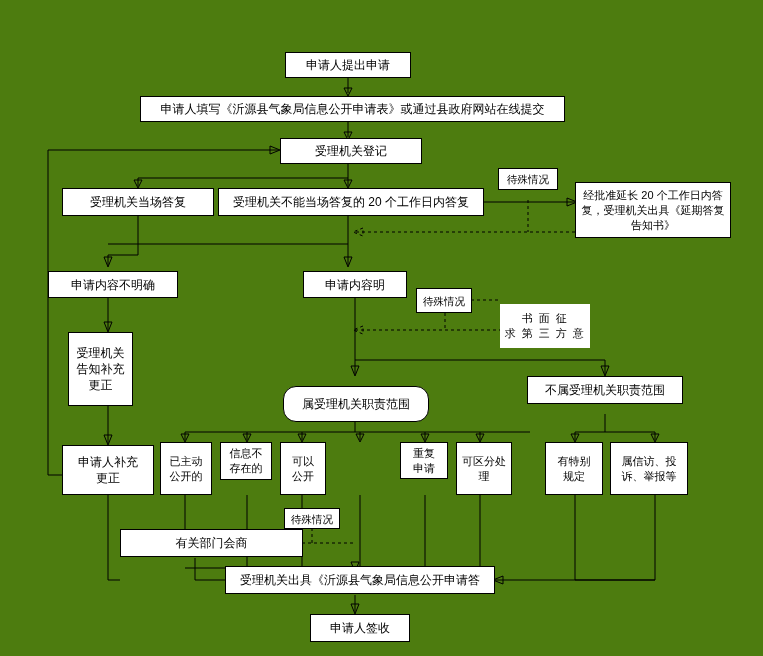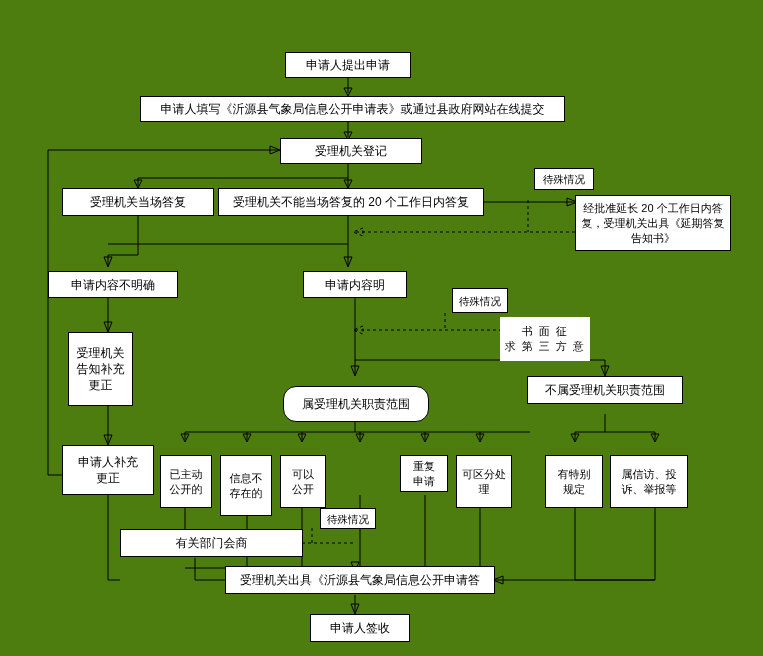--- a/index.html
+++ b/index.html
@@ -29,26 +29,24 @@
     align-items: center;
     justify-content: center;
     text-align: center;
     padding: 2px 3px;
     white-space: pre-line;
     z-index: 3;
   }
   .node.small {
     font-size: 11px;
     line-height: 15px;
-    margin-top: 13px;
   }
   .node.tiny {
     font-size: 10.5px;
     line-height: 14px;
-    margin-left: 36px;
   }
   .node.noborder {
     border: none;
   }
   .node.spaced {
     letter-spacing: 1.5px;
   }
   svg#wires {
     position: absolute;
     left: 0;
@@ -215,21 +213,21 @@
   <div class="node" style="left:283px; top:386px; width:146px; height:36px;border-radius:13px;">属受理机关职责范围</div>
 
   <div class="node" style="left:527px; top:376px; width:156px; height:28px;">不属受理机关职责范围</div>
 
   <div class="node" style="left:62px; top:445px; width:92px; height:50px;">申请人补充
 更正</div>
 
   <div class="node small" style="left:160px; top:442px; width:52px; height:53px;">已主动
 公开的</div>
 
-  <div class="node small" style="left:220px; top:442px; width:52px; height:61px;">信息不
+  <div class="node small" style="left:220px; top:442px; width:52px; height:38px;">信息不
 存在的</div>
 
   <div class="node small" style="left:280px; top:442px; width:46px; height:53px;">可以
 公开</div>
 
 
   <div class="node small" style="left:400px; top:442px; width:48px; height:37px;">重复
 申请</div>
 
   <div class="node small" style="left:456px; top:442px; width:56px; height:53px;">可区分处

